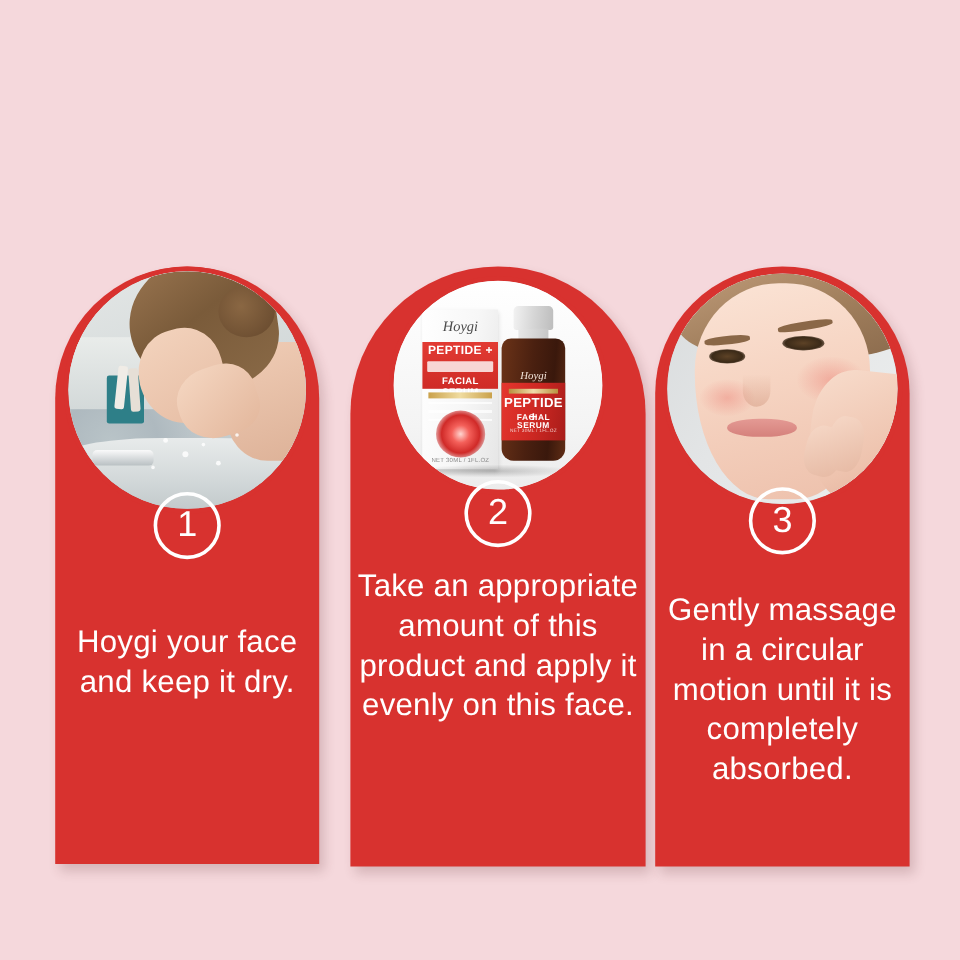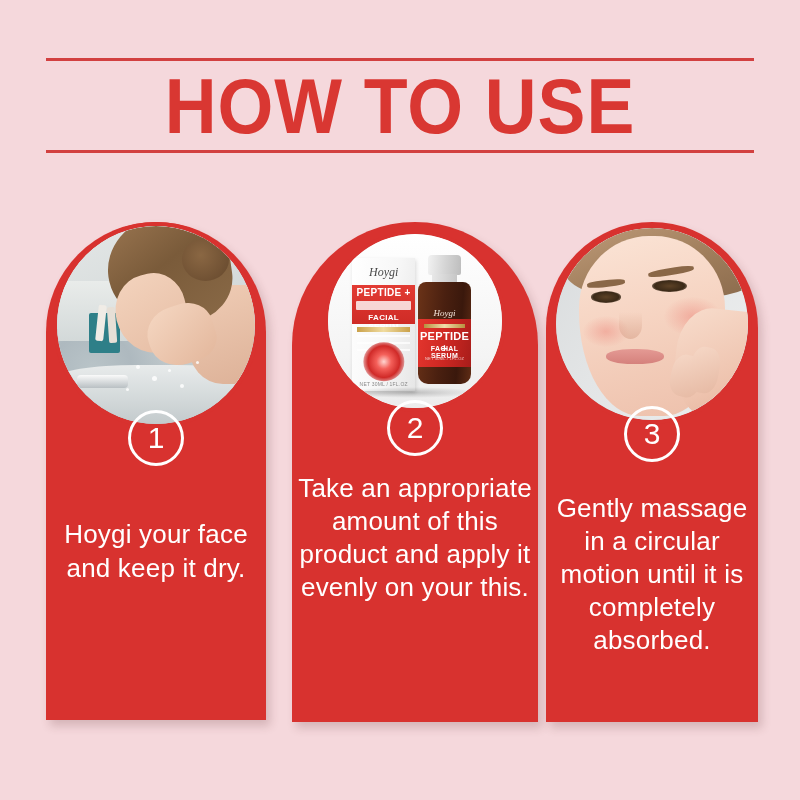--- a/index.html
+++ b/index.html
@@ -404,25 +404,20 @@
     position: absolute;
     background: linear-gradient(150deg, #f6d8c7 0%, #e6b9a3 100%);
     border-radius: 40%;
   }
 </style>
 </head>
 <body>
 
 <div class="canvas">
 
-  <div class="header">
-    <div class="rule rule-top"></div>
-    <div class="page-title">HOW TO USE</div>
-    <div class="rule rule-bottom"></div>
-  </div>
 
   <div class="cards">
 
     <div class="card card-1">
       <div class="card-body"></div>
 
       <div class="photo">
         <div class="photo-inner">
           <div class="ph1-bg"></div>
           <div class="ph1-wall"></div>
@@ -486,21 +481,21 @@
           </div>
 
           <div class="ph2-shadow"></div>
         </div>
       </div>
 
       <div class="badge">
         <span>2</span>
       </div>
 
-      <div class="caption">Take an appropriate amount of this product and apply it evenly on your this.</div>
+      <div class="caption">Take an appropriate amount of this product and apply it evenly on this face.</div>
     </div>
 
     <div class="card card-3">
       <div class="card-body"></div>
 
       <div class="photo">
         <div class="photo-inner">
           <div class="ph3-bg"></div>
           <div class="ph3-hair"></div>
           <div class="ph3-face"></div>

